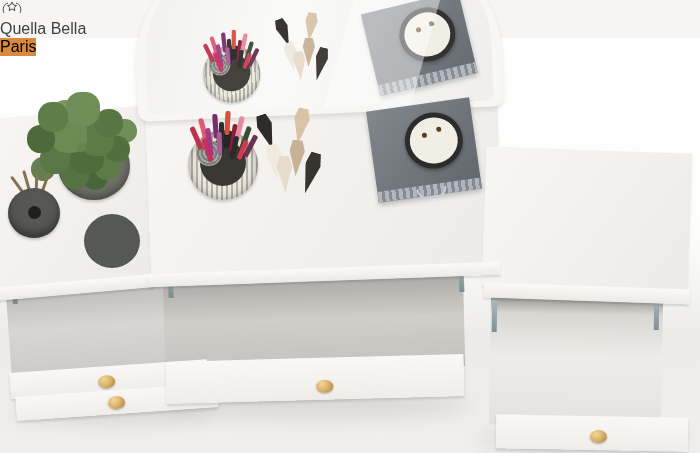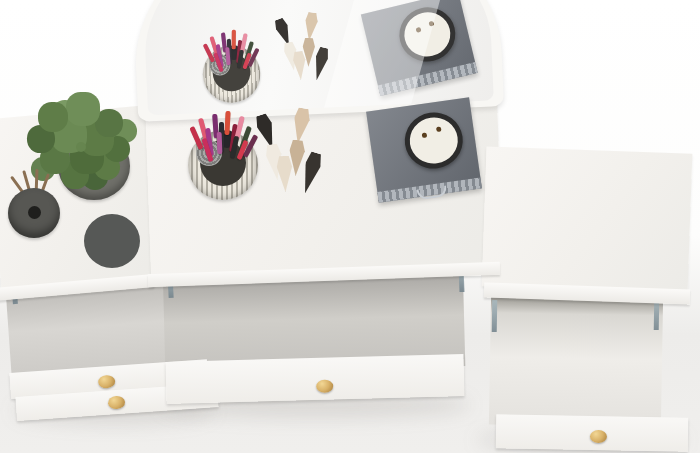--- a/index.html
+++ b/index.html
@@ -257,20 +257,26 @@
 
   <div class="drawer-int" id="ldrawer-int"></div>
   <div class="drawer-int" id="cdrawer-int"></div>
   <div class="drawer-int" id="rdrawer-int"></div>
   <div class="rail" id="rail1"></div>
   <div class="rail" id="rail2"></div>
   <div class="rail" id="rail3"></div>
   <div class="rail" id="rail4"></div>
   <div class="rail" id="rail5"></div>
 
+  <div id="qbox" style="background: rgb(246, 245, 243);">
+    <svg viewBox="0 0 24 16" width="24" height="16">
+      <path d="M4 13 C2 9 4 4 8 3 M20 13 C22 9 20 4 16 3 M12 2 l1.5 3 3 .5 -2.2 2 .5 3 -2.8 -1.5 -2.8 1.5 .5 -3 -2.2 -2 3 -.5 z" fill="none" stroke="#4a4a4a" stroke-width="1"></path>
+    </svg>
+    <div class="brand" style="color: rgb(63, 63, 63);">Quella Bella</div>
+  </div>
   <div class="palette" id="palette-pink">
       <div class="cell" style="background: rgb(214, 181, 194);"></div>
       <div class="cell" style="background: rgb(187, 143, 168);"></div>
       <div class="cell" style="background: rgb(160, 108, 144);"></div>
       <div class="cell" style="background: rgb(138, 86, 124);"></div>
       <div class="cell" style="background: rgb(98, 67, 92);"></div>
       <div class="cell" style="background: rgb(201, 160, 180);"></div>
       <div class="cell" style="background: rgb(176, 131, 160);"></div>
       <div class="cell" style="background: rgb(150, 98, 138);"></div>
       <div class="cell" style="background: rgb(124, 78, 112);"></div>
@@ -481,20 +487,21 @@
     <div class="blossoms"></div>
   </div>
   <div class="abs" id="clock">
     <div class="bezel"></div>
     <div class="face" style="background: rgb(243, 243, 239);"></div>
     <div class="winder"></div>
     <div class="foot f1"></div>
     <div class="foot f2"></div>
   </div>
   <div class="abs" id="paris" style="background: rgb(216, 137, 60);">
+    <div class="title">Paris</div>
     <div class="badge" style="background: rgb(233, 185, 62);"></div>
     <div class="tagline"></div>
     <div class="panel" style="background: rgb(180, 106, 42);">
       <div class="tower"></div>
       <div class="globe"></div>
     </div>
     <div class="author"></div>
     <div class="author2"></div>
   </div>
 

